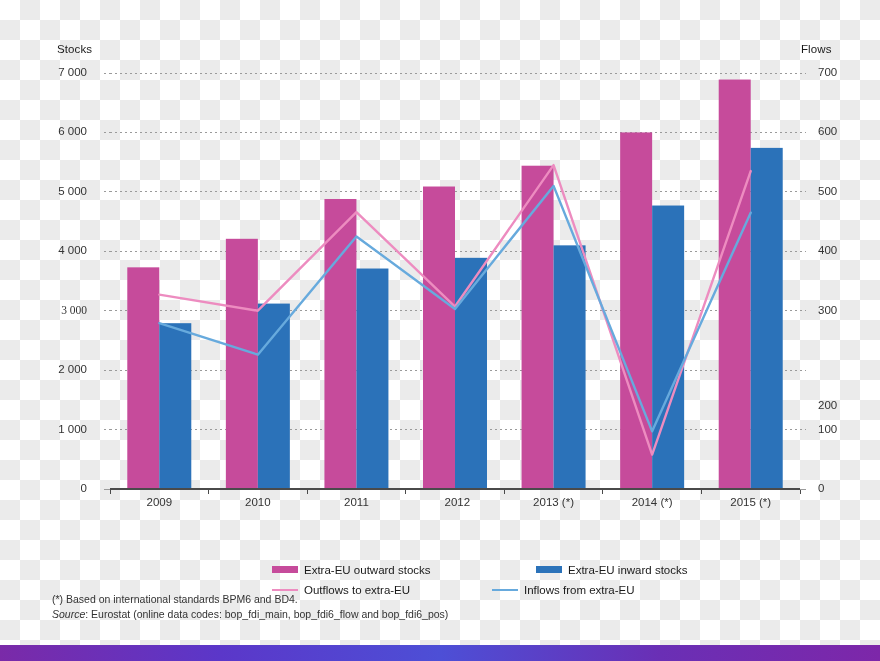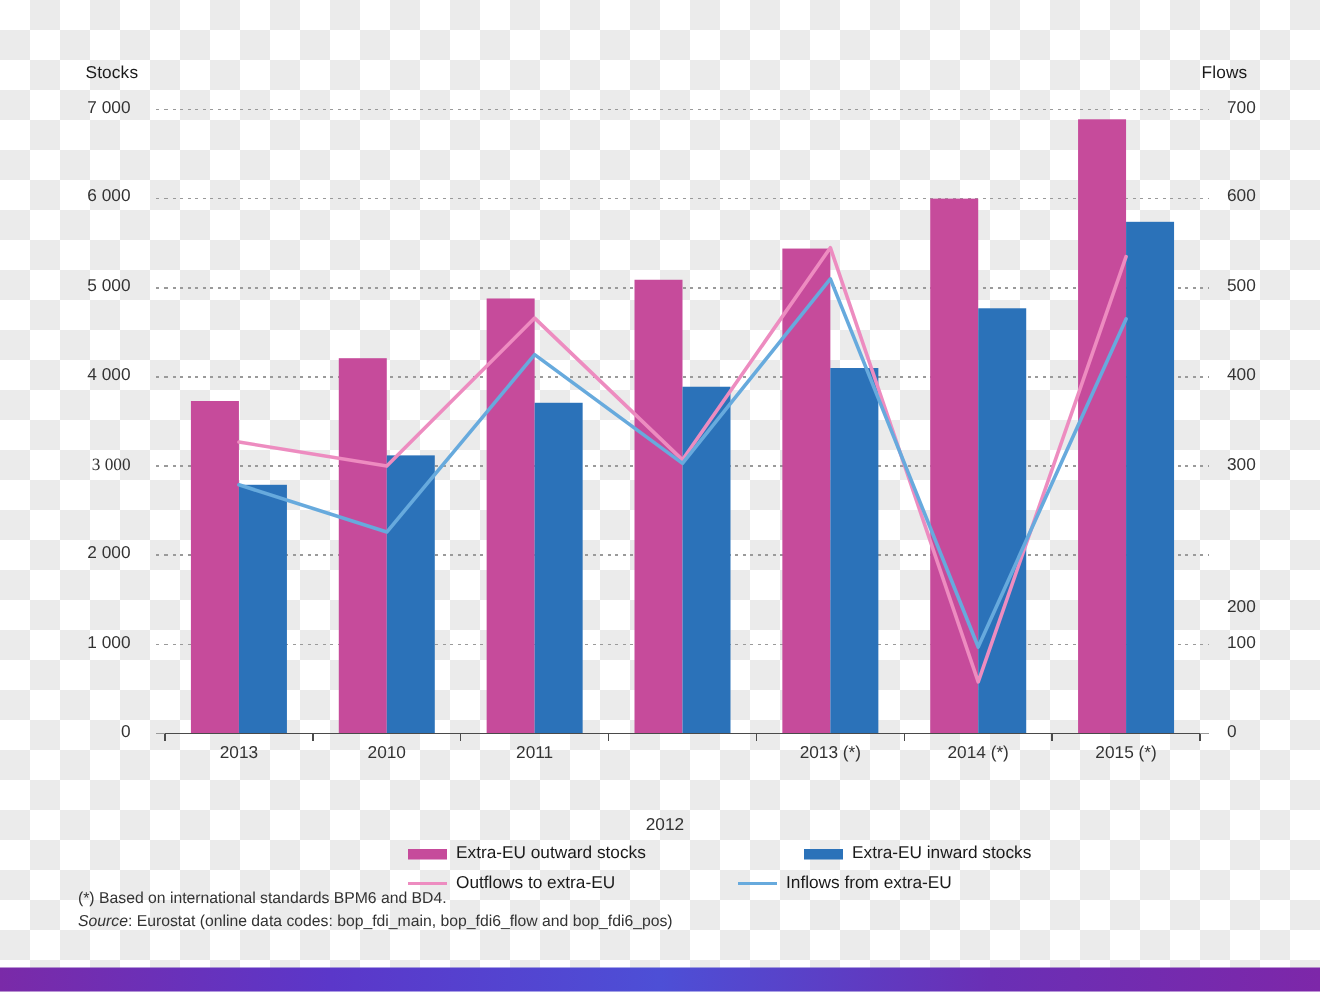--- a/index.html
+++ b/index.html
@@ -193,24 +193,24 @@
         <div class="ytick right" style="top: 482px;">0</div>
         <div class="ytick right" style="top: 422.571px;">100</div>
         <div class="ytick right" style="top: 363.143px; margin-top: 36px;">200</div>
         <div class="ytick right" style="top: 303.714px;">300</div>
         <div class="ytick right" style="top: 244.286px;">400</div>
         <div class="ytick right" style="top: 184.857px;">500</div>
         <div class="ytick right" style="top: 125.429px;">600</div>
         <div class="ytick right" style="top: 66px;">700</div>
       </div>
     <div id="xlabels">
-        <div class="xtick" style="left: 110px; width: 98.5714px;">2013</div>
+        <div class="xtick" style="left: 110px; width: 98.5714px;">2009</div>
         <div class="xtick" style="left: 208.571px; width: 98.5714px;">2010</div>
         <div class="xtick" style="left: 307.143px; width: 98.5714px;">2011</div>
-        <div class="xtick" style="left: 394px; width: 98.5714px; margin-top: 48px;">2012</div>
+        <div class="xtick" style="left: 408px; width: 98.5714px;">2012</div>
         <div class="xtick" style="left: 504.286px; width: 98.5714px;">2013 (*)</div>
         <div class="xtick" style="left: 602.857px; width: 98.5714px;">2014 (*)</div>
         <div class="xtick" style="left: 701.429px; width: 98.5714px;">2015 (*)</div>
       </div>
 
     <div id="legend">
         <div class="legend-item" style="left: 272px; top: 3px;"><span class="legend-swatch sw-bar" style="background: rgb(198, 75, 155);"></span><span class="legend-label">Extra-EU outward stocks</span></div>
         <div class="legend-item" style="left: 492px; top: 3px; padding-left: 44px;"><span class="legend-swatch sw-bar" style="background: rgb(43, 114, 185);"></span><span class="legend-label">Extra-EU inward stocks</span></div>
         <div class="legend-item" style="left: 272px; top: 23px;"><span class="legend-swatch sw-line" style="background: rgb(237, 140, 192);"></span><span class="legend-label">Outflows to extra-EU</span></div>
         <div class="legend-item" style="left: 492px; top: 23px;"><span class="legend-swatch sw-line" style="background: rgb(103, 170, 221);"></span><span class="legend-label">Inflows from extra-EU</span></div>

